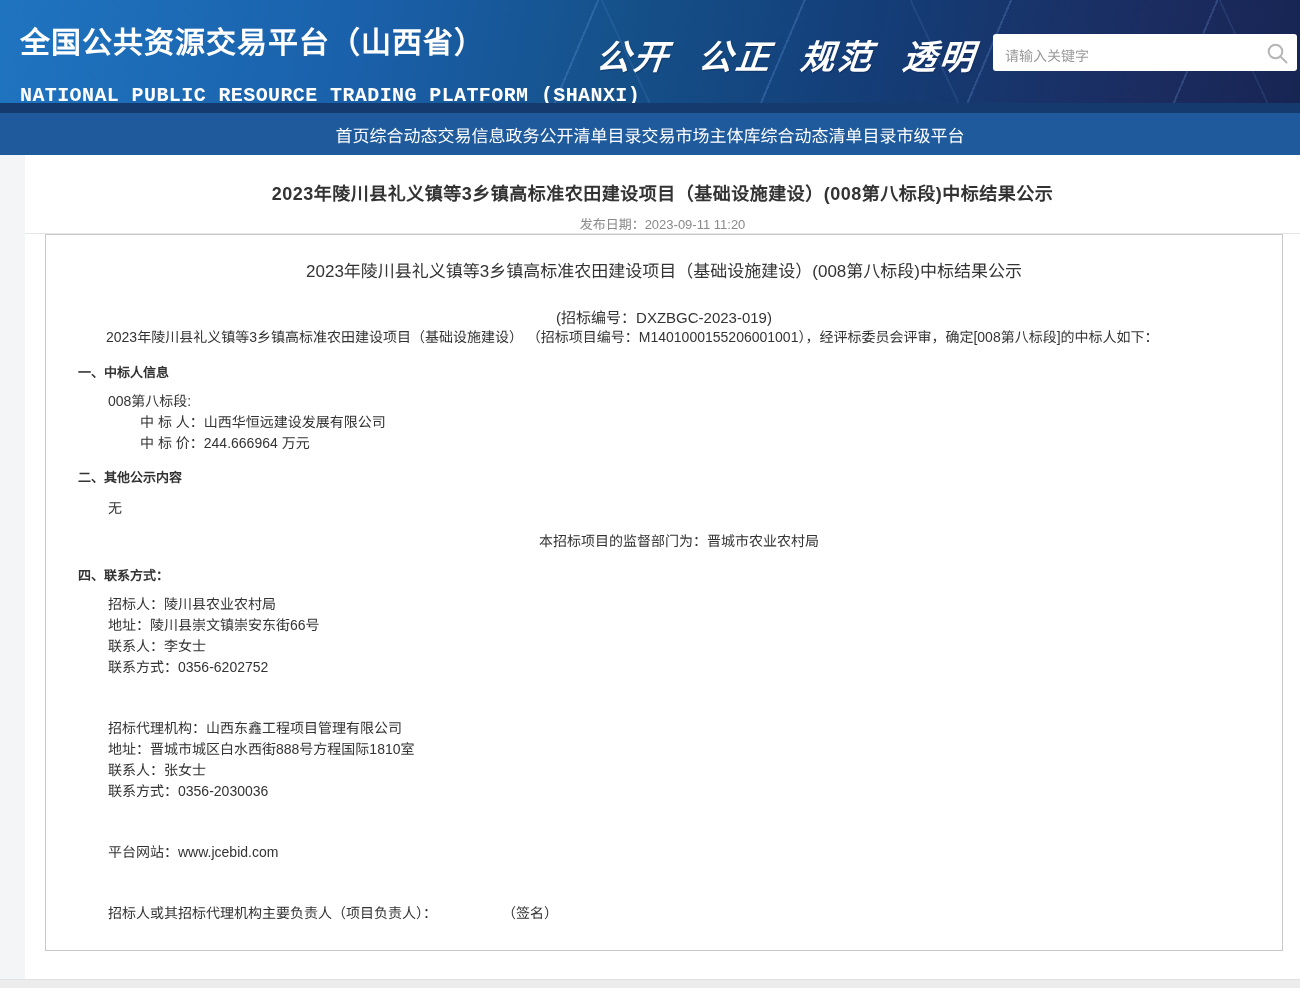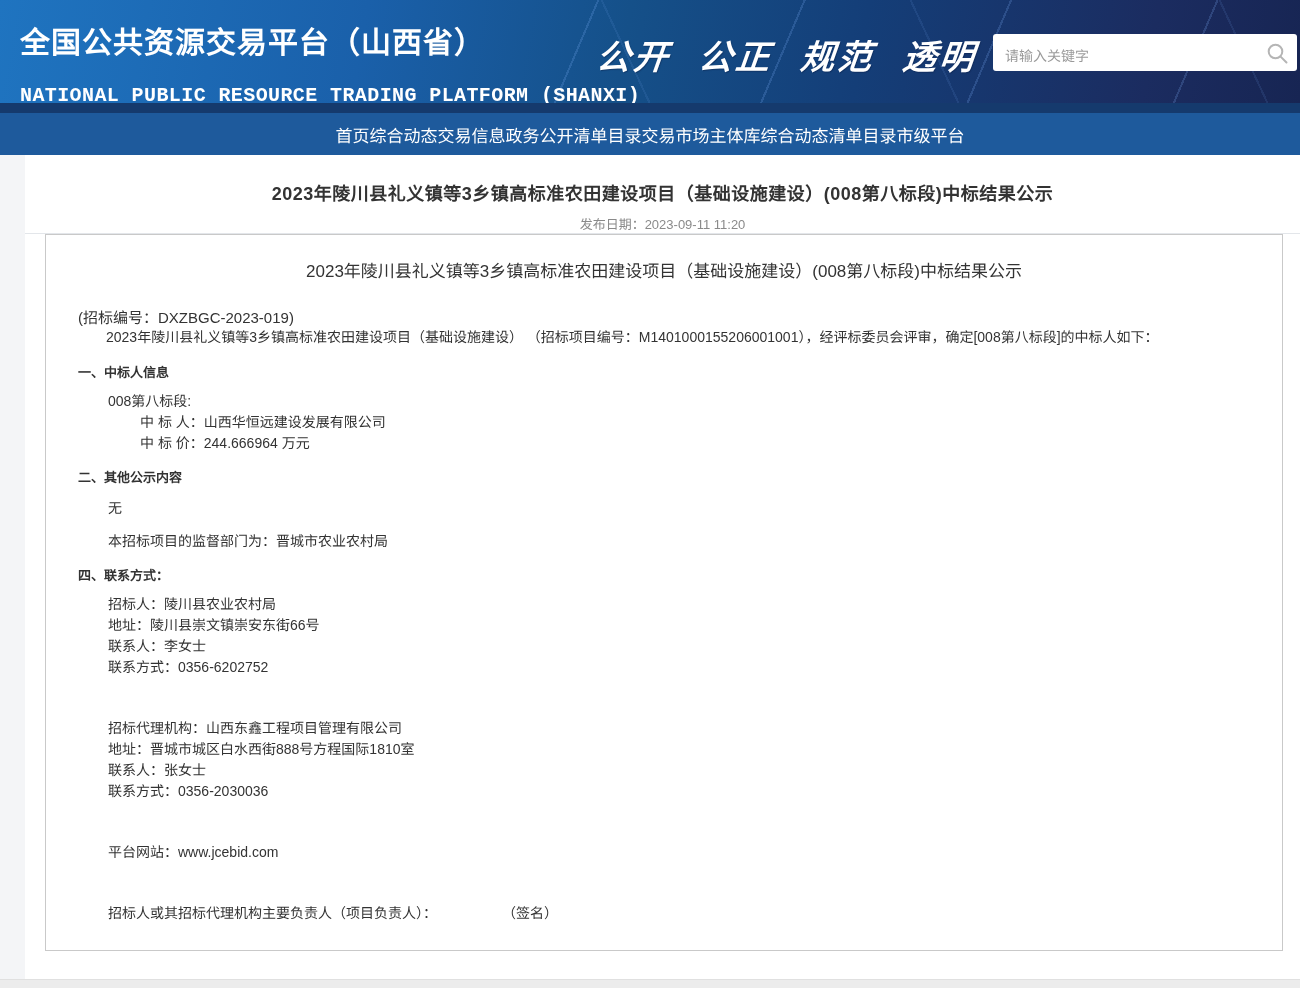--- a/index.html
+++ b/index.html
@@ -78,21 +78,21 @@
     border-bottom:1px solid #e3e6ea;
   }
   .doc-box {
     margin:0 17px 0 20px;
     border:1px solid #c9c9c9;
     padding:20px 32px 14px 32px;
     min-height:717px;
     color:#333; font-size:14px;
   }
   .doc-title { text-align:center; font-size:17px; color:#333; font-weight:normal; margin-top:2px; }
-  .doc-bidno { text-align:left; font-size:15px; margin-top:24px; }
+  .doc-bidno { text-align:center; font-size:15px; margin-top:24px; }
   .doc-intro { text-indent:2em; line-height:1.55; }
   .sec-heading { font-size:13px; font-weight:bold; color:#333; margin:13px 0 10px 0; }
   .line  { padding-left:30px; line-height:21px; }
   .line2 { padding-left:62px; line-height:21px; }
   .gap { height:40px; }
   .sign-suffix1 { margin-left:72px; }
 
   
   .footer {
     position:absolute; left:0; right:0; bottom:0; height:9px;
@@ -146,21 +146,21 @@
     <div class="doc-intro">2023年陵川县礼义镇等3乡镇高标准农田建设项目（基础设施建设） （招标项目编号：M1401000155206001001），经评标委员会评审，确定[008第八标段]的中标人如下：</div>
 
     <div class="sec-heading">一、中标人信息</div>
     <div class="line">008第八标段:</div>
     <div class="line2">中 标 人：山西华恒远建设发展有限公司</div>
     <div class="line2">中 标 价：244.666964 万元</div>
 
     <div class="sec-heading">二、其他公示内容</div>
     <div class="line" style="margin:12px 0 10px 0;">无</div>
 
-    <div class="line" style="margin:12px 0 10px 0;">本招标项目的监督部门为：晋城市农业农村局</div>
+    <div class="line" style="margin:12px 0 10px 0;text-align:center;">本招标项目的监督部门为：晋城市农业农村局</div>
 
     <div class="sec-heading">四、联系方式：</div>
     <div class="line">招标人：陵川县农业农村局</div>
     <div class="line">地址：陵川县崇文镇崇安东街66号</div>
     <div class="line">联系人：李女士</div>
     <div class="line">联系方式：0356-6202752</div>
 
     <div class="gap"></div>
 
     <div class="line">招标代理机构：山西东鑫工程项目管理有限公司</div>

